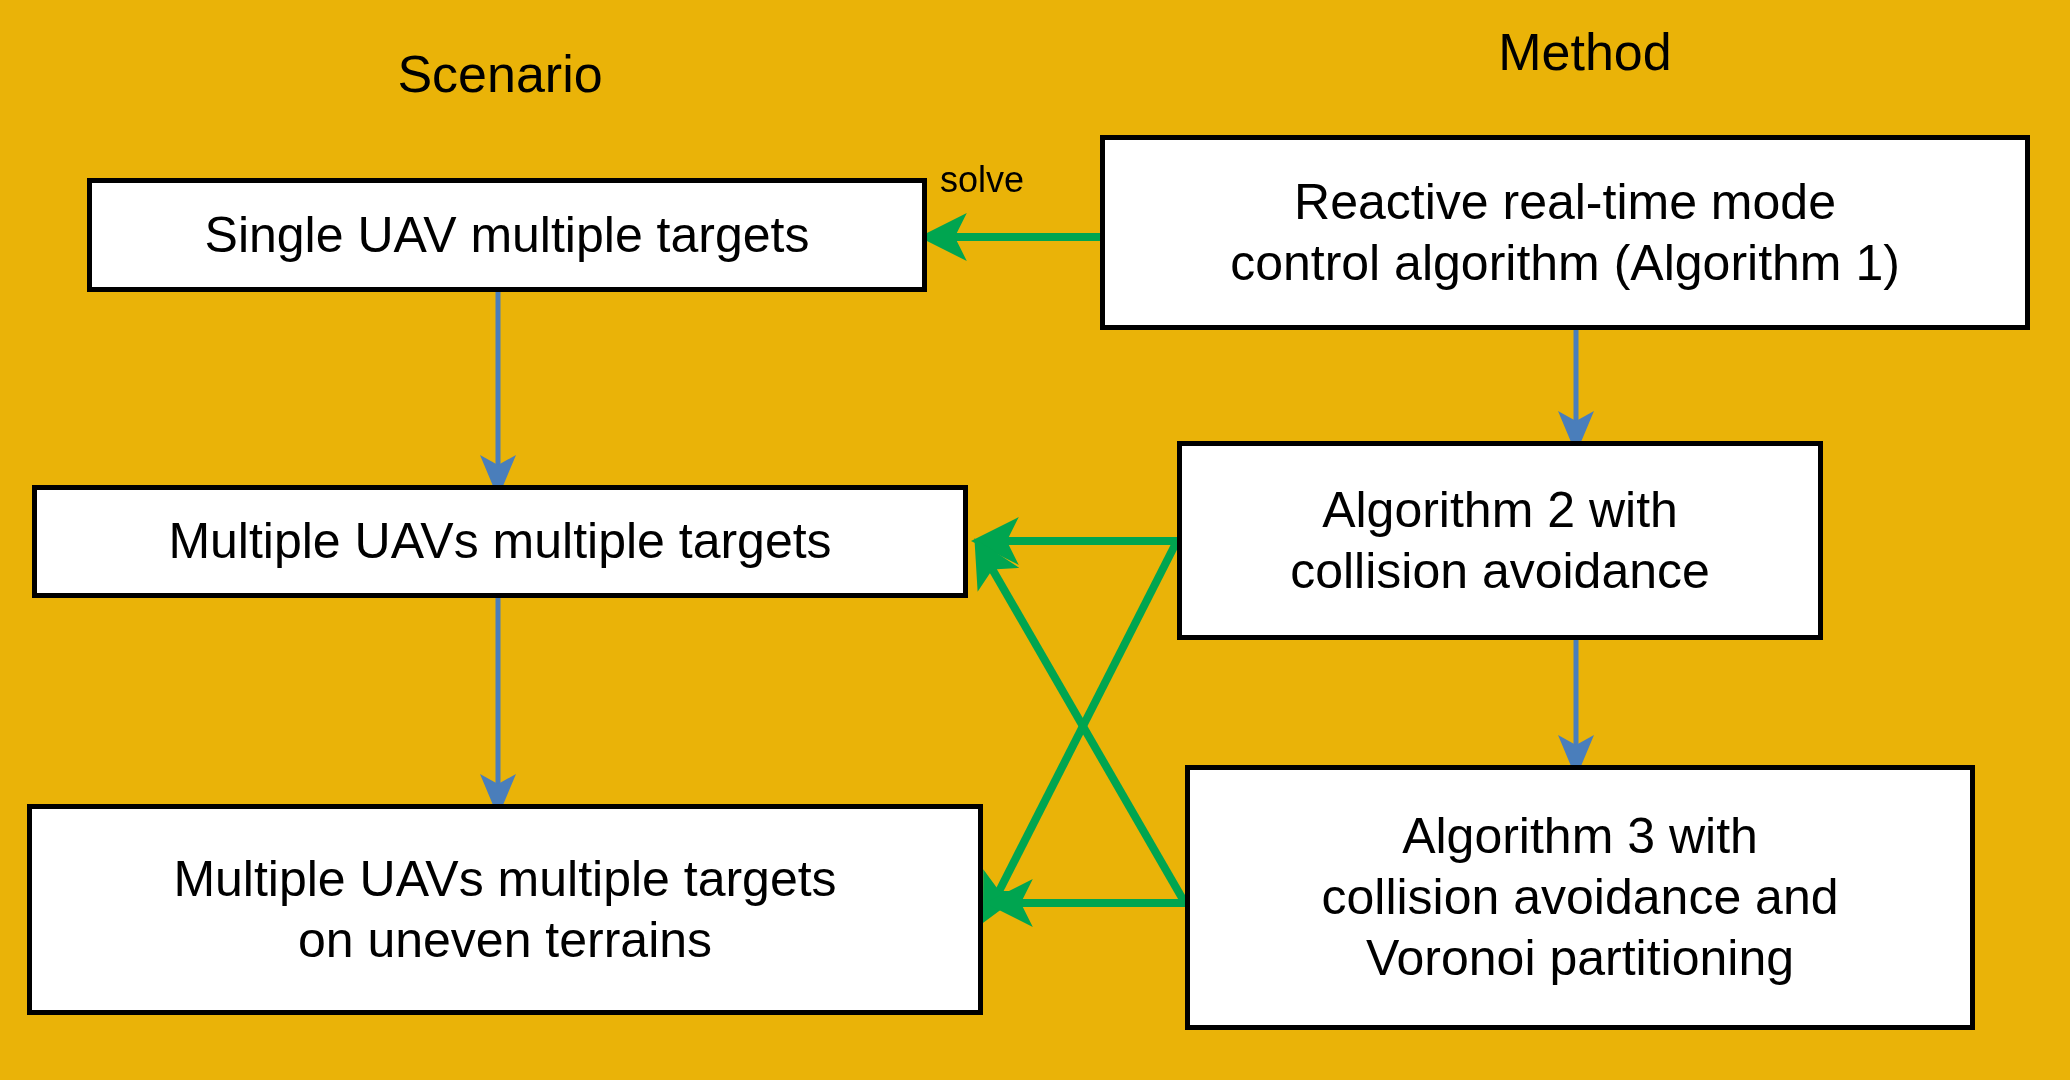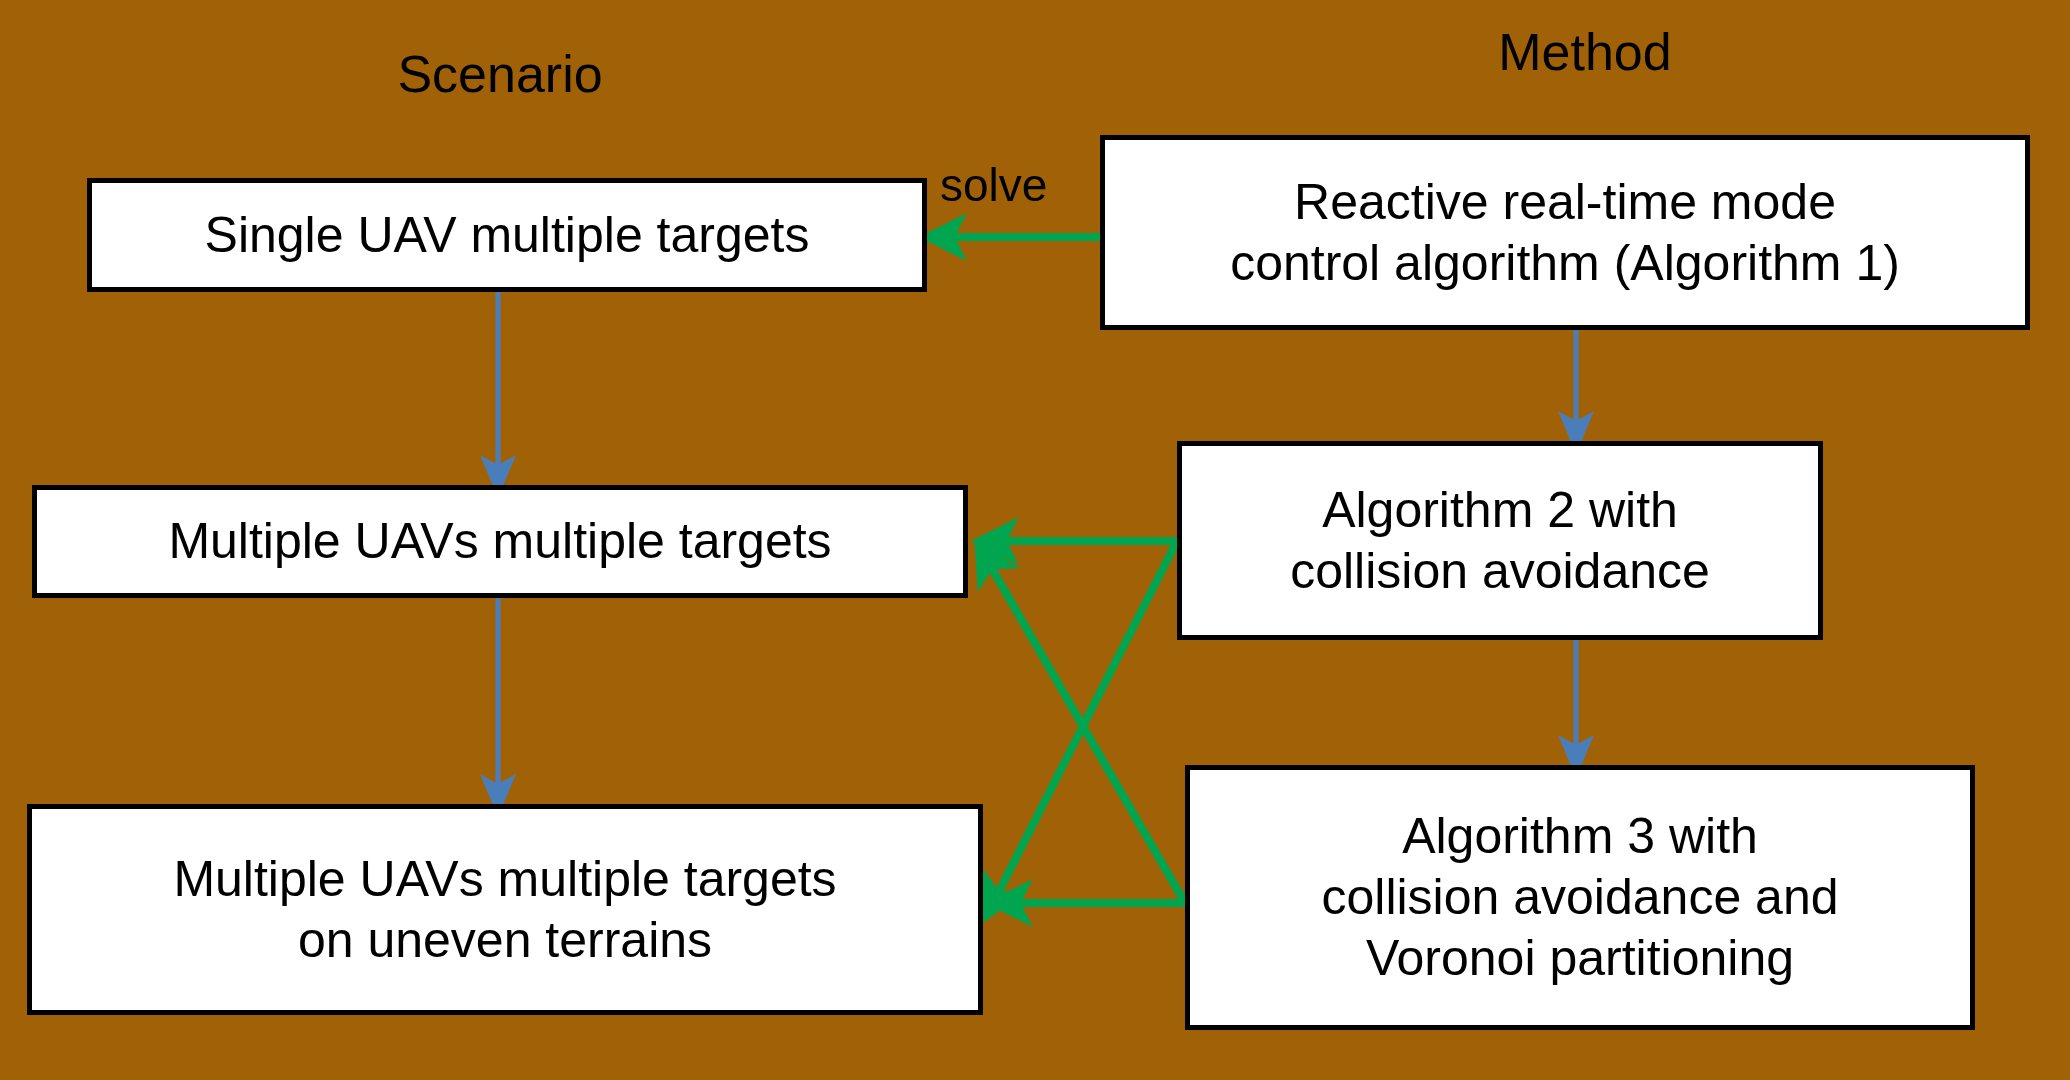--- a/index.html
+++ b/index.html
@@ -4,21 +4,21 @@
 <style>
   html, body {
     margin: 0;
     padding: 0;
     background: #ffffff;
   }
   #canvas {
     position: relative;
     width: 2070px;
     height: 1080px;
-    background: #a16207;
+    background: #eab308;
     overflow: hidden;
     font-family: "Liberation Sans", sans-serif;
   }
   .col-header {
     position: absolute;
     font-size: 52px;
     color: #000000;
     white-space: nowrap;
     text-align: center;
     line-height: 1.1;
@@ -37,21 +37,21 @@
     line-height: 1.22;
     padding: 2px 8px;
   }
   .node-label {
     display: block;
     width: 100%;
     white-space: pre-line;
   }
   .edge-label {
     position: absolute;
-    font-size: 46px;
+    font-size: 36px;
     color: #000000;
     white-space: nowrap;
     line-height: 1;
   }
   svg.wires {
     position: absolute;
     left: 0;
     top: 0;
     width: 2070px;
     height: 1080px;

